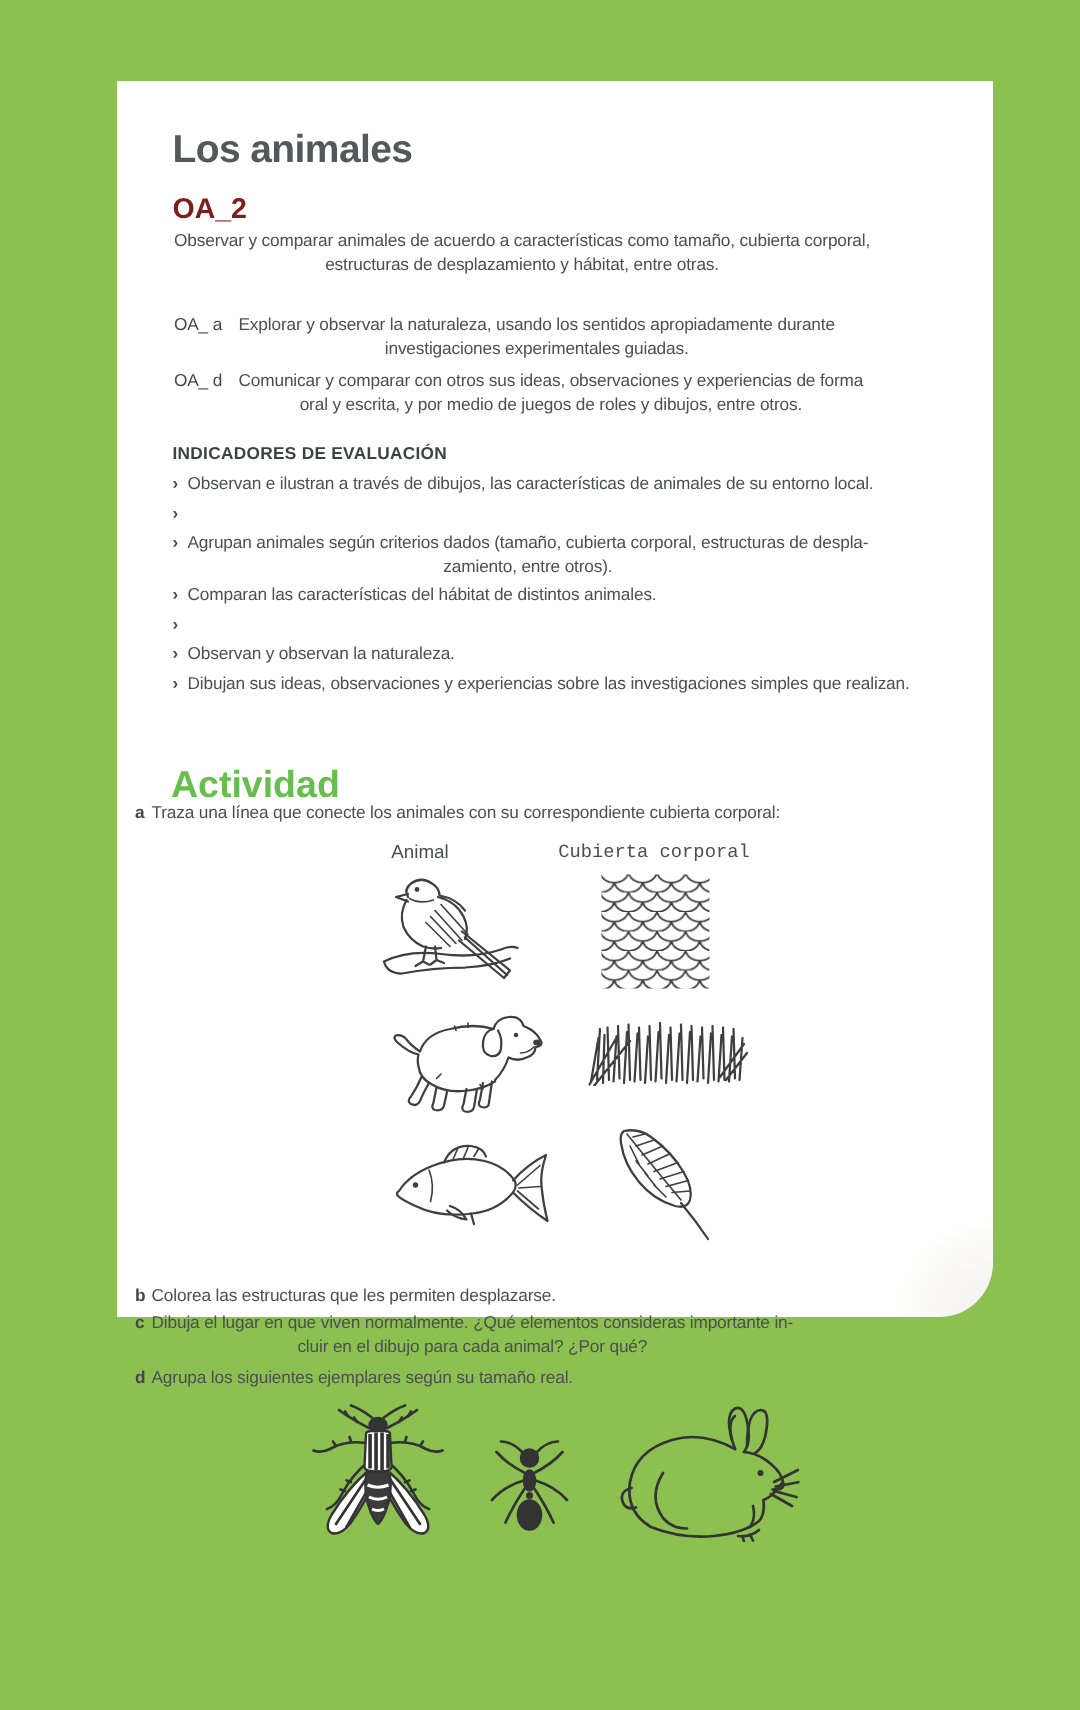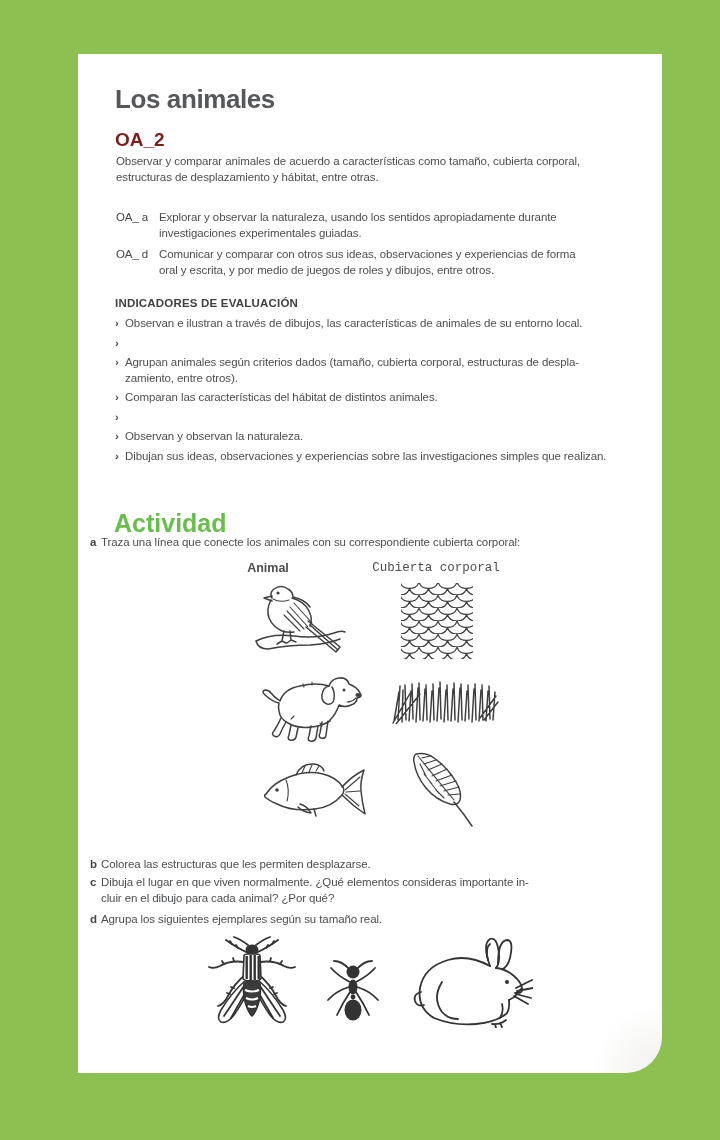--- a/index.html
+++ b/index.html
@@ -2,25 +2,25 @@
 <html><head>
 <meta charset="utf-8">
 <style>
   html,body{margin:0;padding:0;}
   body{
     width:720px;height:1140px;position:relative;overflow:hidden;
     background:#8cc152;
     font-family:"Liberation Sans",sans-serif;
   }
   .page{
-    position:absolute;left:78px;top:54px;width:584px;height:1019px;
+    position:absolute;left:78px;top:54px;width:584px;height:824px;
     background:#ffffff;border-bottom-right-radius:36px;
   }
   .abs{position:absolute;}
-  .line{white-space:nowrap;}
+  .line{white-space:nowrap;text-align:center;}
   .doc-title{left:37px;top:30px;font-size:26px;font-weight:bold;color:#56575a;letter-spacing:-0.4px;}
   .oa-code{left:37px;top:75px;font-size:19px;font-weight:bold;color:#7f1d1d;}
   .body-text{font-size:11.5px;line-height:15.5px;color:#4d4e50;letter-spacing:-0.1px;}
   .oa-desc{left:38px;top:100px;}
   .oa-items{left:38px;top:156px;}
   .oa-row{display:flex;margin-bottom:6px;}
   .oa-label{width:43px;font-weight:normal;color:#454648;flex:none;}
   .ind-head{left:37px;top:243px;font-size:11.5px;font-weight:bold;color:#3f4042;letter-spacing:0.2px;}
   .ind-list{left:37px;top:262px;}
   .ind-item{display:flex;margin-bottom:4px;}
@@ -113,21 +113,21 @@
 
   <div class="abs act-head">Actividad</div>
 
   <div class="abs body-text act-item" style="left:12px;top:481px;">
     <span class="act-letter">a</span>
     <span>
         <div class="line">Traza una línea que conecte los animales con su correspondiente cubierta corporal:</div>
       </span>
   </div>
 
-  <div class="abs col-head" style="left:190px;font-weight:bold;">Animal</div>
+  <div class="abs col-head" style="left:202px;">Animal</div>
   <div class="abs col-head" style="left:358px;font-family:Liberation Mono, monospace;">Cubierta corporal</div>
 
   <svg class="abs" style="left:176px;top:529px;" width="92" height="74" viewBox="0 0 92 74">
     <path class="sketch" d="M2,58 Q18,50 40,53 Q62,56 80,50 Q87,47 91,49 M2,58 Q4,66 14,66 Q34,62 56,62 Q74,61 86,56"></path>
     <path class="sketch" d="M18,15 Q15,10 20,6 Q27,1 34,6 Q39,9 39,14 Q50,16 56,24"></path>
     <path class="sketch" d="M18,13 L10,15 L18,18"></path>
     <circle cx="24" cy="10" r="1.6" fill="#3f3f3f"></circle>
     <path class="sketch-thin" d="M19,16 Q26,20 35,17"></path>
     <path class="sketch" d="M17,17 Q12,26 15,35 Q19,44 28,48 Q34,50 40,49"></path>
     <path class="sketch" d="M38,15 Q50,18 55,28 Q59,36 56,43"></path>

